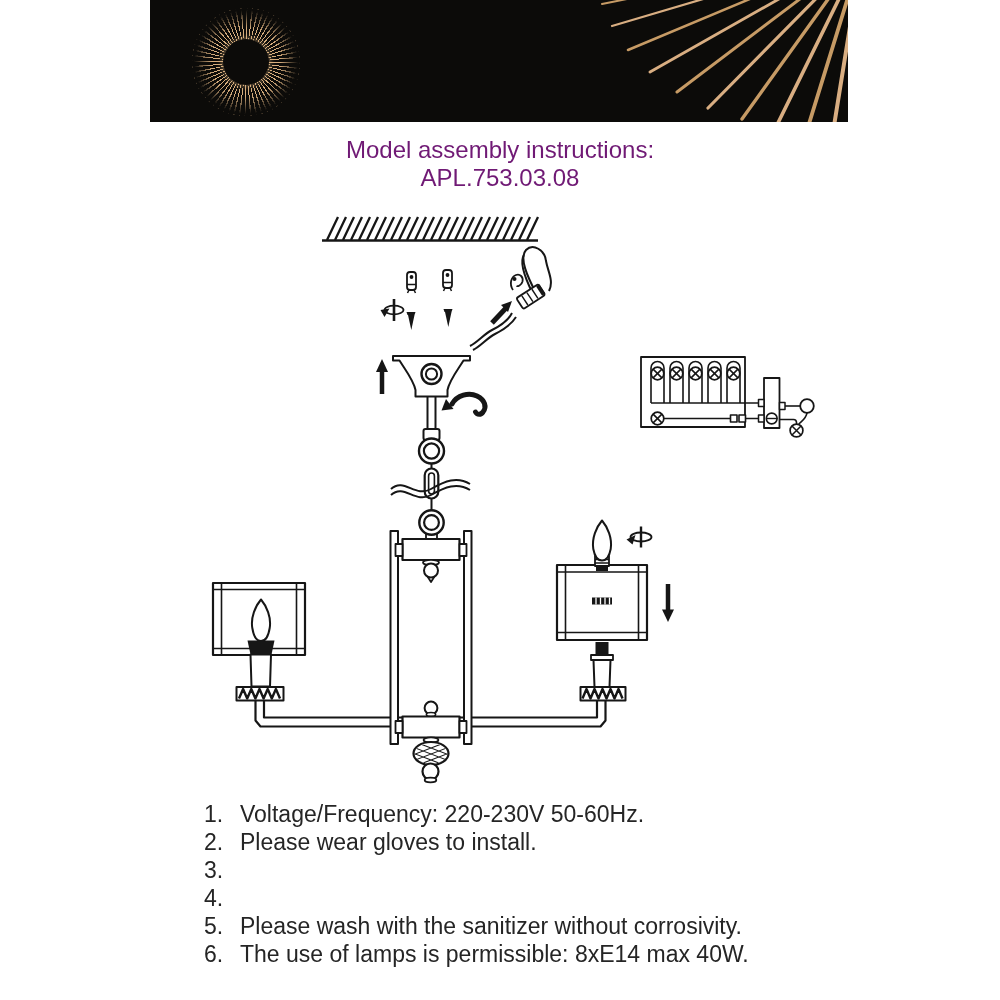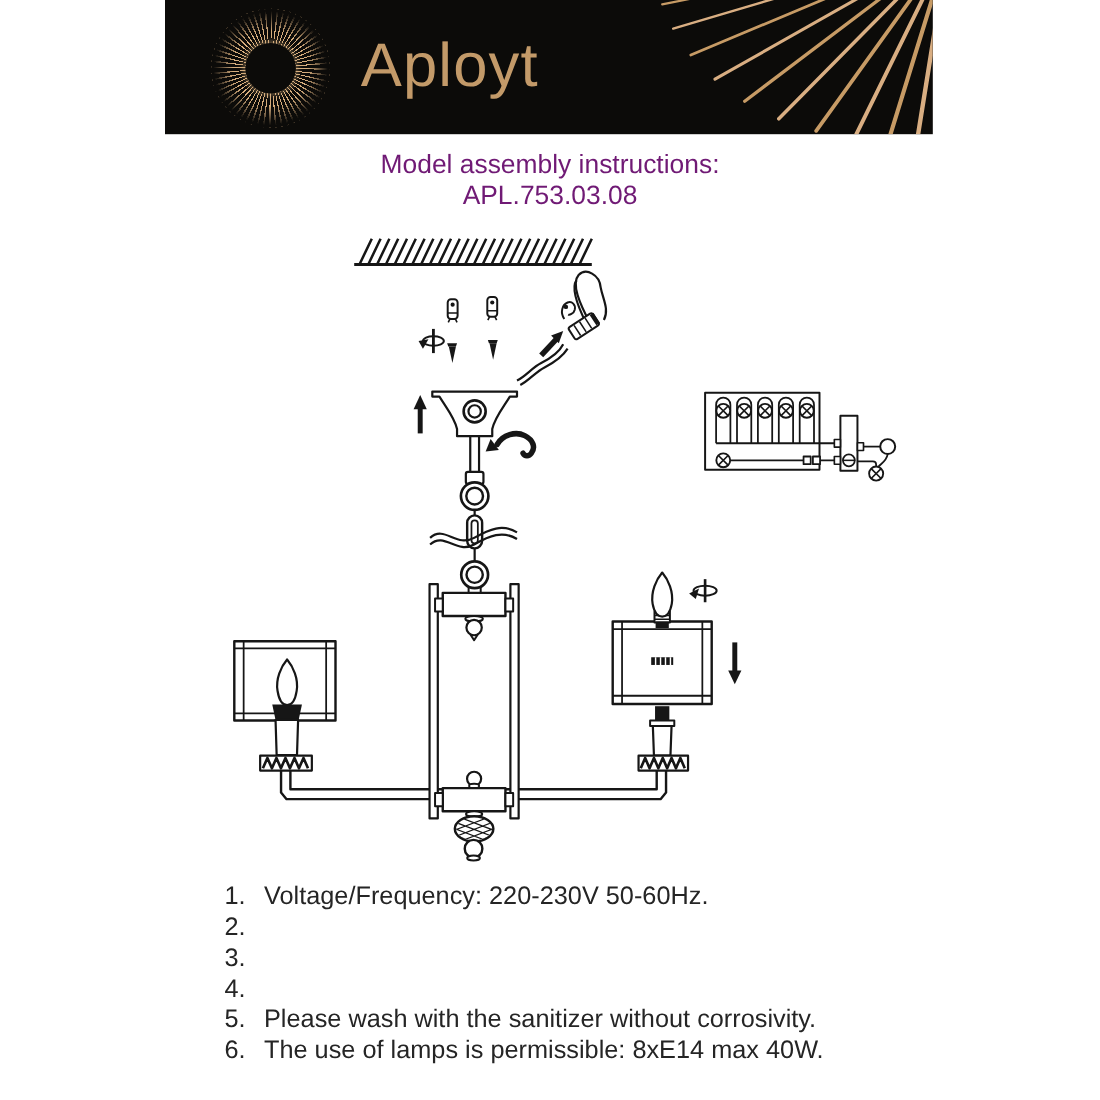--- a/index.html
+++ b/index.html
@@ -38,21 +38,20 @@
 </head>
 <body>
 
 <div id="page">
 
   <div id="banner">
     <div class="sunburst">
       <div class="fade"></div>
         <div class="disc"></div>
     </div>
-    <div class="brand">Aployt</div>
     <svg class="fan" width="698" height="122" viewBox="0 0 698 122">
       <g stroke-linecap="round">
         <line x1="712" y1="-48" x2="452" y2="4" stroke="#c79b65" stroke-width="2"></line>
         <line x1="712" y1="-48" x2="462" y2="26" stroke="#d9ae82" stroke-width="2.2"></line>
         <line x1="712" y1="-48" x2="478" y2="50" stroke="#c79b65" stroke-width="2.5"></line>
         <line x1="712" y1="-48" x2="500" y2="72" stroke="#d9ae82" stroke-width="2.8"></line>
         <line x1="712" y1="-48" x2="527" y2="92" stroke="#c79b65" stroke-width="3"></line>
         <line x1="712" y1="-48" x2="558" y2="108" stroke="#d9ae82" stroke-width="3.2"></line>
         <line x1="712" y1="-48" x2="592" y2="119" stroke="#c79b65" stroke-width="3.4"></line>
         <line x1="712" y1="-48" x2="627" y2="125" stroke="#d9ae82" stroke-width="3.6"></line>
@@ -248,20 +247,21 @@
     </g>
   </svg>
 
   <div class="instructions">
     <div class="row">
       <span class="num">1.</span>
       <span>Voltage/Frequency: 220-230V 50-60Hz.</span>
     </div>
     <div class="row">
       <span class="num">2.</span>
+      <span>Please wear gloves to install.</span>
     </div>
     <div class="row">
       <span class="num">3.</span>
     </div>
     <div class="row">
       <span class="num">4.</span>
     </div>
     <div class="row">
       <span class="num">5.</span>
       <span>Please wash with the sanitizer without corrosivity.</span>

